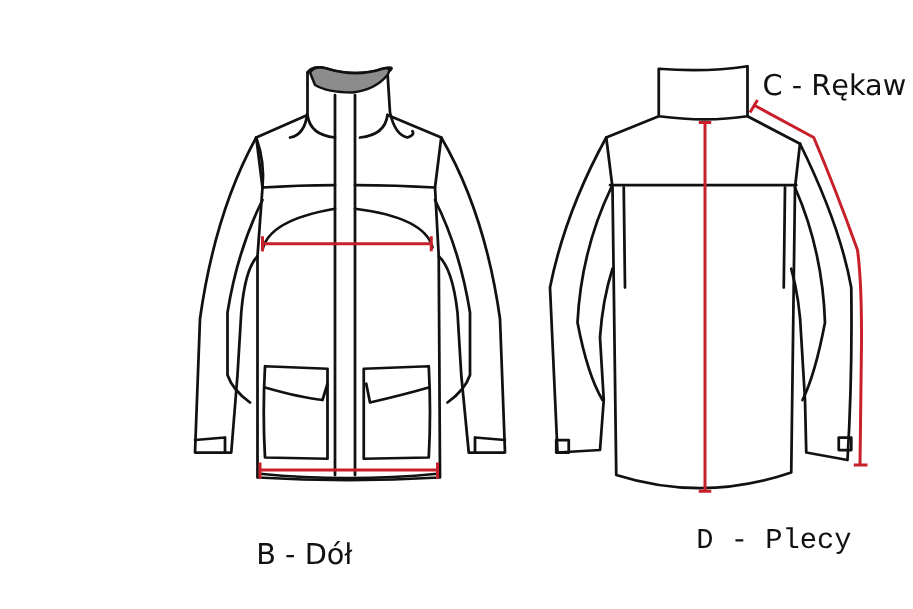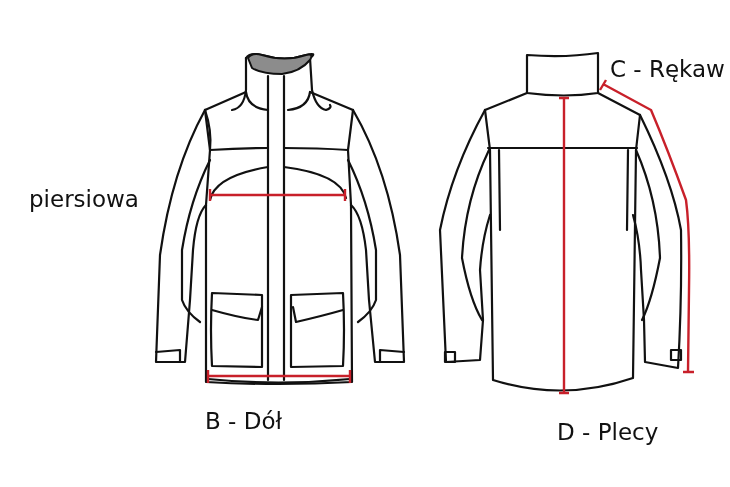--- a/index.html
+++ b/index.html
@@ -8,23 +8,23 @@
     .label {
       position: absolute;
       font-family: "DejaVu Sans", sans-serif;
       font-size: 23px;
       color: #111111;
       line-height: 1.15;
       white-space: nowrap;
     }
     .lbl-a { left: 17px; top: 186px; }
     .lbl-a .line2 { display: block; padding-left: 12px; }
-    .lbl-b { left: 205px; top: 408px; }
+    .lbl-b { left: 205px; top: 431px; }
     .lbl-c { left: 610px; top: 56px; }
-    .lbl-d { left: 557px; top: 419px; }
+    .lbl-d { left: 557px; top: 419px; font-family: Liberation Mono, monospace; }
   </style>
 </head>
 <body>
 
 <svg class="canvas" viewBox="0 0 730 487" xmlns="http://www.w3.org/2000/svg">
 
   <g fill="none" stroke="#111111" stroke-width="2.2" stroke-linejoin="round" stroke-linecap="round">
 
     <path d="M246,58 Q250,52 262,55 Q285,62 306,55 Q318,52 310,58 L312,90 Q316,108 326,110 Q332,108 330,105"></path>
     <path d="M246,58 L246,90 Q244,108 232,110"></path>
@@ -91,17 +91,16 @@
     <rect x="671" y="350" width="10" height="10"></rect>
   </g>
 
   <g stroke="#c8202a" stroke-width="2.4" fill="none">
     <path d="M564,98 L564,393 M559,98 L569,98 M559,393 L569,393"></path>
     <path d="M603,84 L651,110 Q668,150 686,200 Q690,230 689,290 L688,372 M683,372 L694,372 M600,90 L606,80"></path>
   </g>
 </svg>
 
 <div class="label lbl-a">
-  <span class="line2">piersiowa</span>
 </div>
 <div class="label lbl-b">B - Dół</div>
 <div class="label lbl-c">C - Rękaw</div>
 <div class="label lbl-d">D - Plecy</div>
 
 </body></html>

